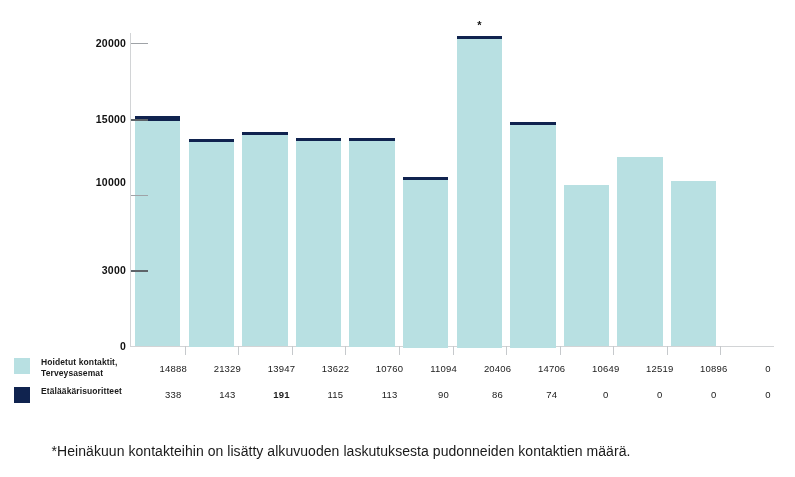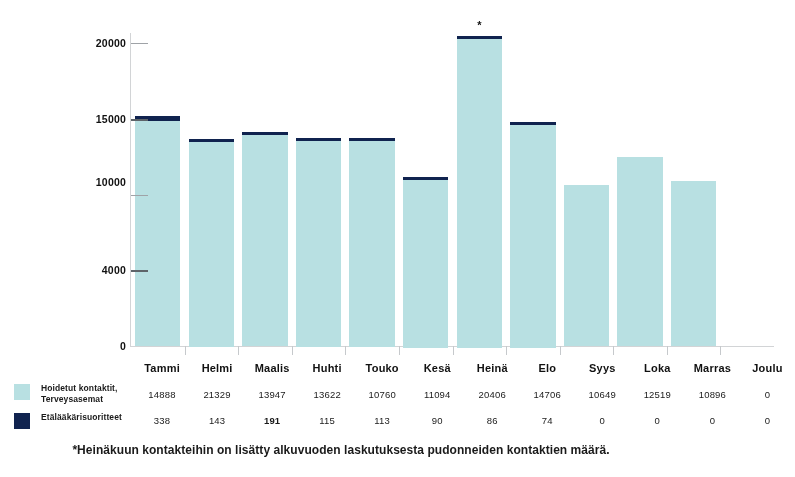--- a/index.html
+++ b/index.html
@@ -182,34 +182,34 @@
     height: 26px;
     vertical-align: middle;
     letter-spacing: .2px;
   }
   #footnote {
     position: absolute;
     left: 0;
     top: 88px;
     width: 682px;
     text-align: center;
-    font-size: 12px;
-    font-weight: bold;
+    font-size: 14px;
+    font-weight: normal;
     color: #1a1a1a;
     letter-spacing: .05px;
   }
 </style>
 </head>
 <body>
 
 <div id="chart-area">
 
   <div id="y-axis-labels">
       <div class="ytick-label" style="top: 341px;">0</div>
-      <div class="ytick-label" style="top: 265.318px;">4000</div>
+      <div class="ytick-label" style="top: 265.318px;">3000</div>
       <div class="ytick-label" style="top: 177px;">10000</div>
       <div class="ytick-label" style="top: 113.955px;">15000</div>
       <div class="ytick-label" style="top: 38.2727px;">20000</div>
     </div>
   <div id="y-axis-line"></div>
   <div id="x-axis-line"></div>
   <div id="plot">
       <div class="bar-slot" style="left: 4.15271px; width: 45.2779px;">
         <div class="bar-stack" style="height: 230.466px;">
           <div class="bar-seg-secondary" style="height: 5.11609px; background: rgb(16, 35, 79);"></div>
@@ -292,35 +292,20 @@
     <div class="xtick" style="left: 506.083px;"></div>
     <div class="xtick" style="left: 559.667px;"></div>
     <div class="xtick" style="left: 613.25px;"></div>
     <div class="xtick" style="left: 666.833px;"></div>
     <div class="xtick" style="left: 720.417px;"></div>
   </div>
 
 <div id="bottom">
   <table class="tbl">
     <tbody id="tbl-body">
-        <tr>
-          <td style="width: 131px;"></td>
-          <td class="month-head" style="width: 53.5833px;">Tammi</td>
-          <td class="month-head" style="width: 53.5833px;">Helmi</td>
-          <td class="month-head" style="width: 53.5833px;">Maalis</td>
-          <td class="month-head" style="width: 53.5833px;">Huhti</td>
-          <td class="month-head" style="width: 53.5833px;">Touko</td>
-          <td class="month-head" style="width: 53.5833px;">Kesä</td>
-          <td class="month-head" style="width: 53.5833px;">Heinä</td>
-          <td class="month-head" style="width: 53.5833px;">Elo</td>
-          <td class="month-head" style="width: 53.5833px;">Syys</td>
-          <td class="month-head" style="width: 53.5833px;">Loka</td>
-          <td class="month-head" style="width: 53.5833px;">Marras</td>
-          <td class="month-head" style="width: 53.5833px;">Joulu</td>
-        </tr>
         <tr>
           <td class="legend-cell">
             <div class="legend-row">
               <span class="swatch" style="background: rgb(184, 224, 226);"></span>
               <span class="legend-text">
                 <div>Hoidetut kontaktit,</div>
                 <div>Terveysasemat</div>
               </span>
             </div>
           </td>

